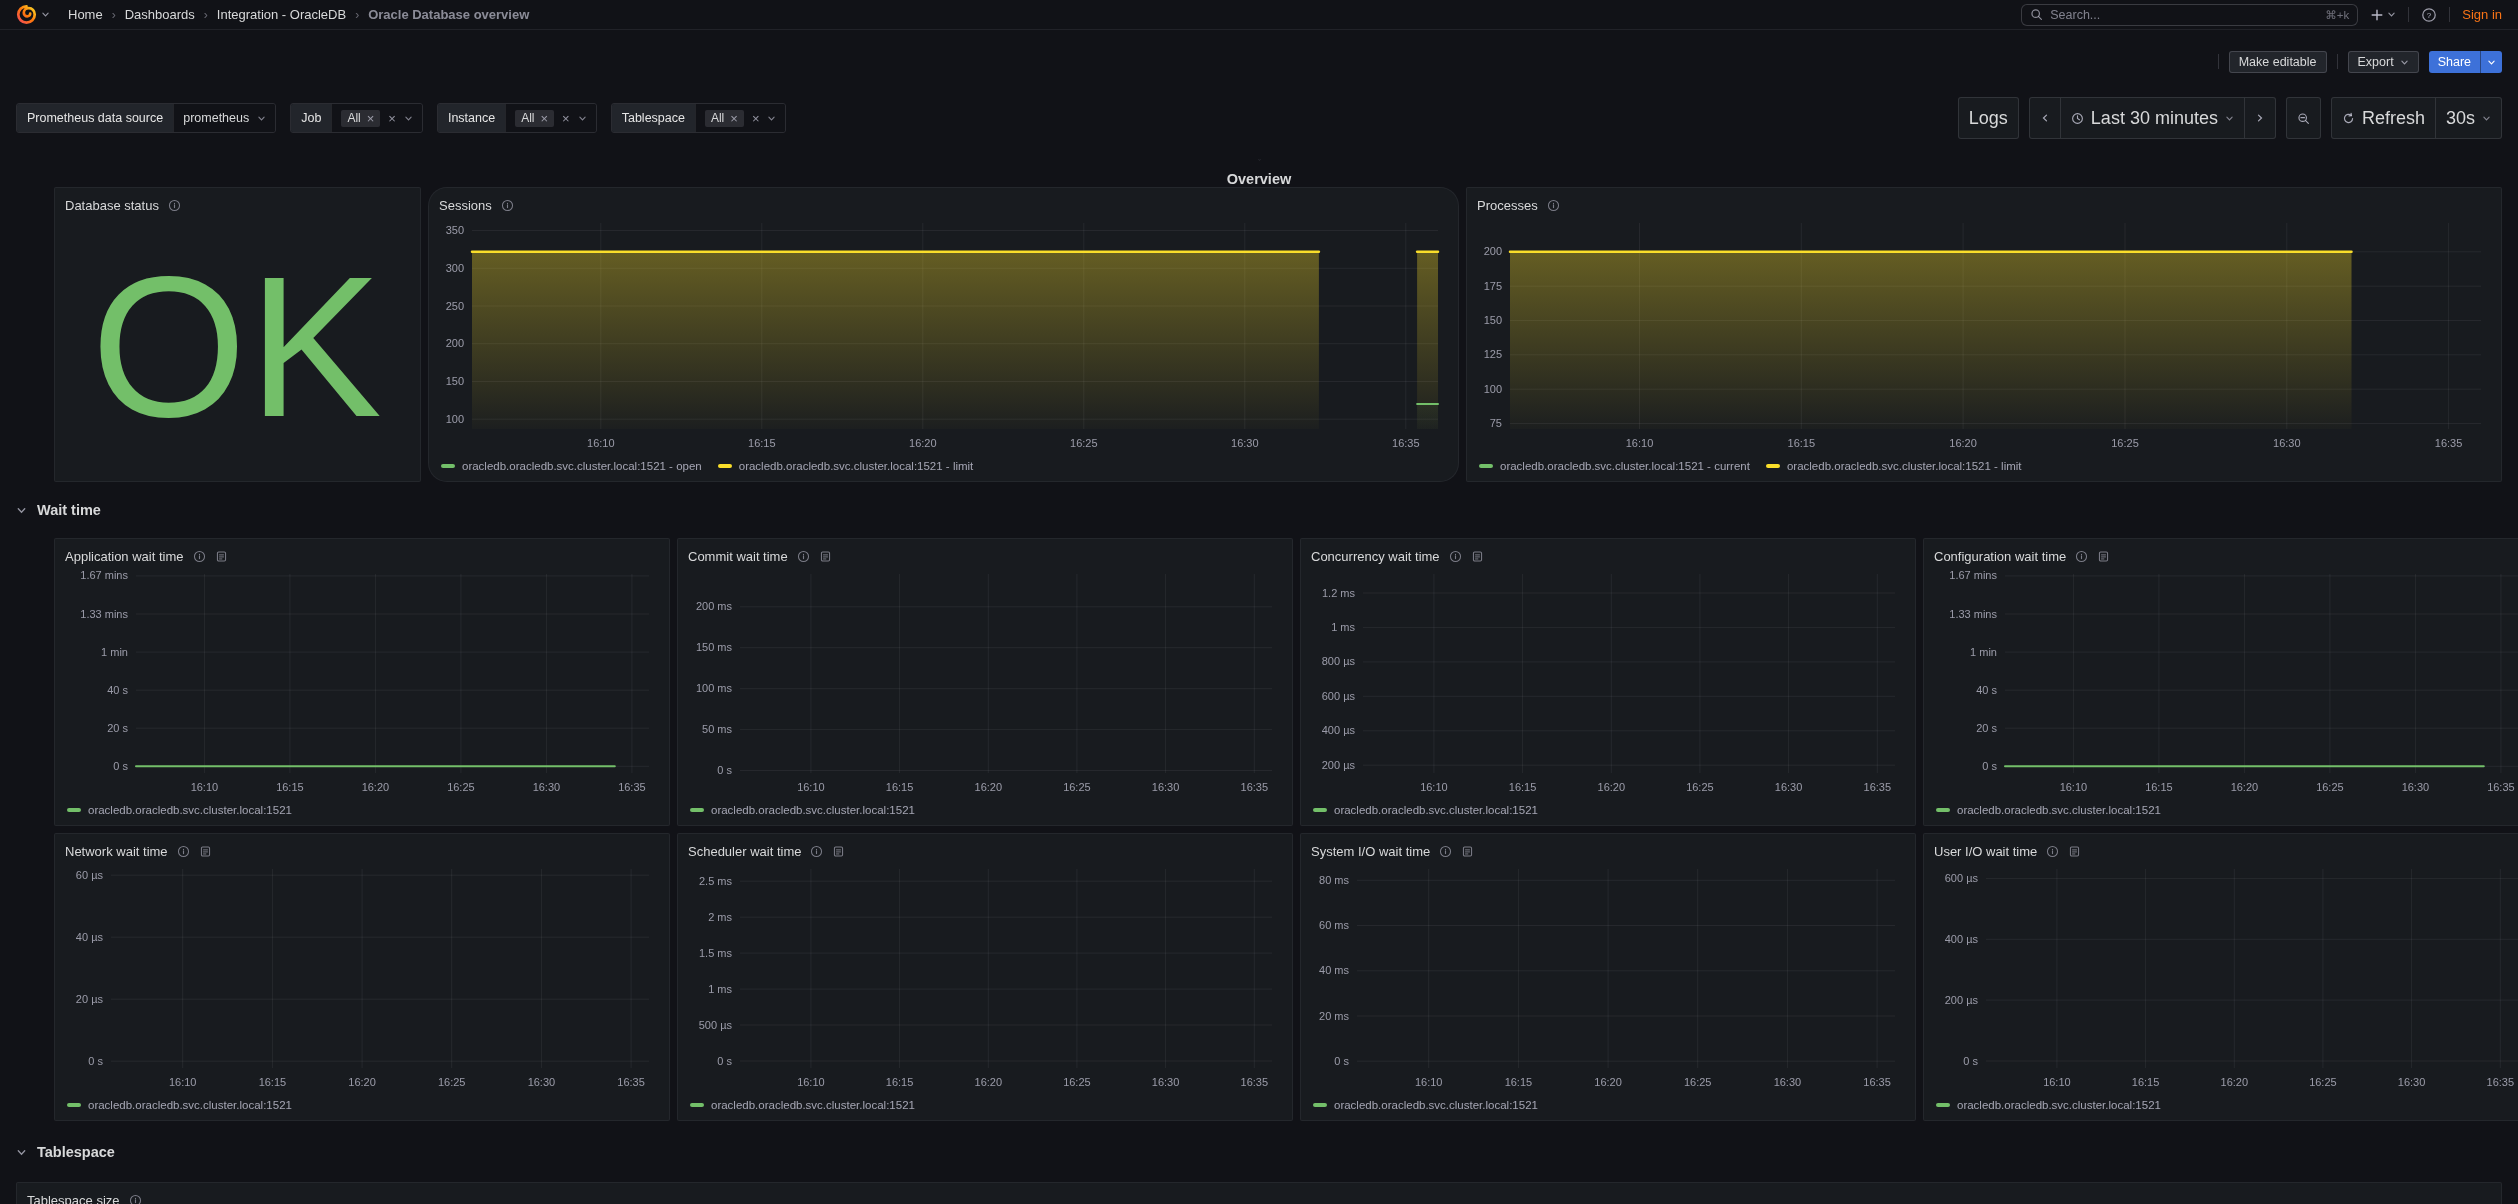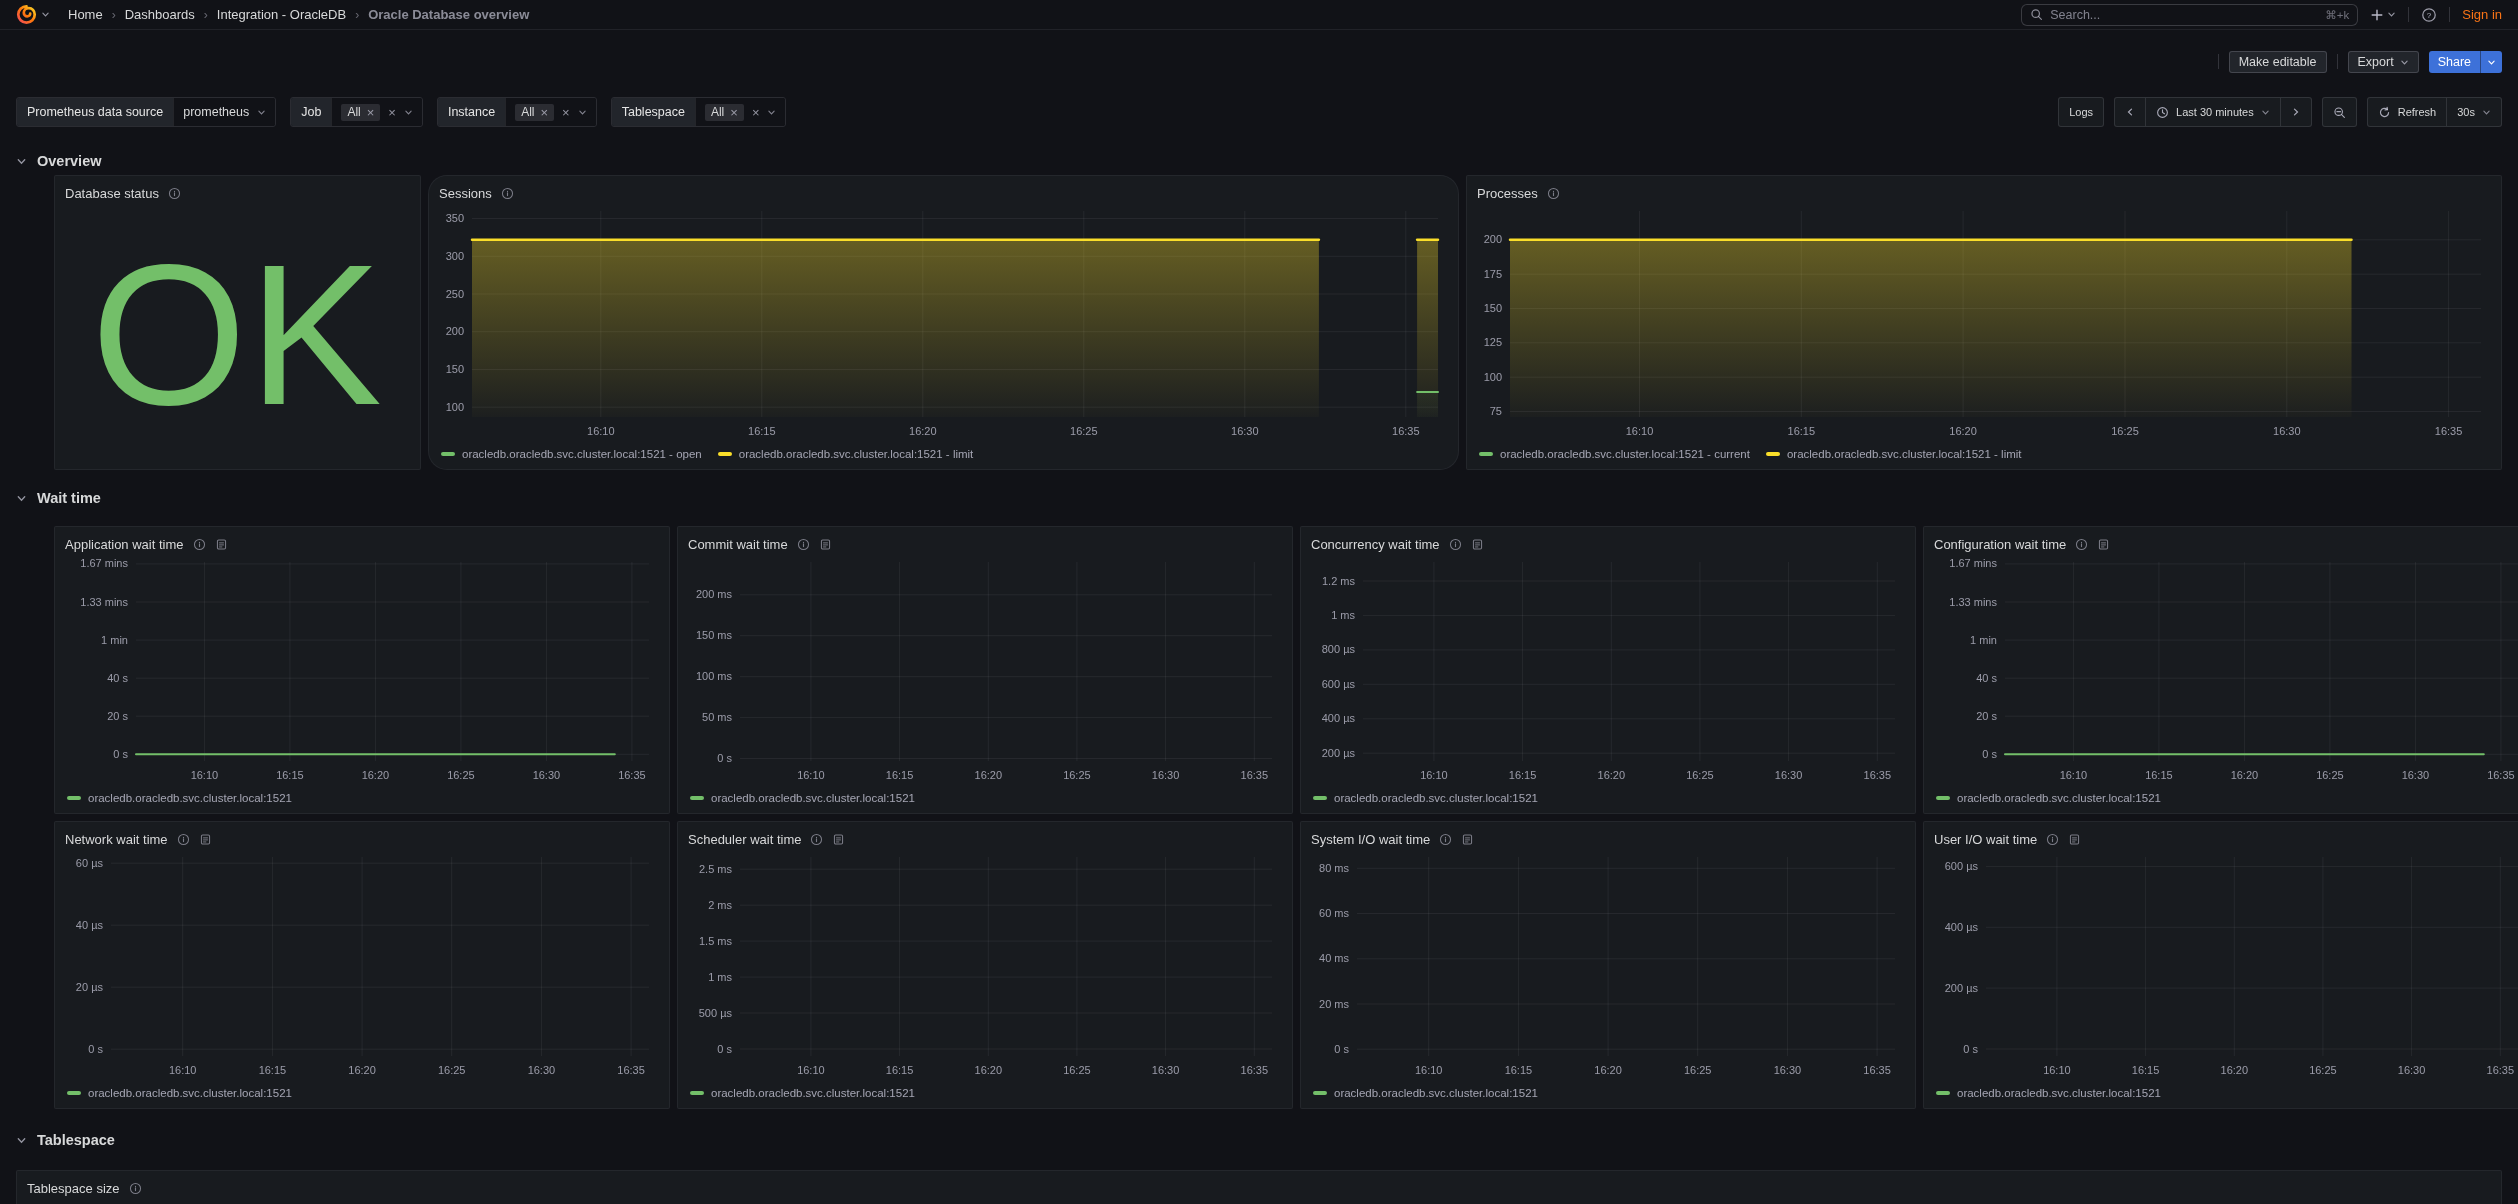--- a/index.html
+++ b/index.html
@@ -46,34 +46,34 @@
     border:1px solid rgba(204,204,220,0.14); }
   .flabel { background:#22252b; display:flex; align-items:center; padding:0 10px;
     font-size:12.5px; color:#e5e5e5; white-space:nowrap; }
   .fvalue { background:#111217; display:flex; align-items:center; gap:8px; padding:0 9px;
     font-size:12.5px; color:#d8d9da; cursor:pointer; border-left:1px solid rgba(204,204,220,0.1); }
   .chip { background:rgba(204,204,220,0.14); border-radius:2px; padding:1px 6px;
     display:inline-flex; gap:6px; align-items:center; font-size:12px; cursor:pointer; }
   .chip .x, .fvalue .x { color:rgba(204,204,220,0.7); font-size:13px; cursor:pointer; }
   .time-controls { margin-left:auto; display:flex; align-items:center; gap:10px; }
   .tgroup { display:flex; }
-  .tbtn { height:30px; display:inline-flex; align-items:center; gap:7px; padding:0 10px;
+  .tbtn { height:42px; display:inline-flex; align-items:center; gap:7px; padding:0 10px;
     background:#181b1f; border:1px solid rgba(204,204,220,0.14); color:#d8d9da;
-    font-size:11px; font-weight:500; cursor:pointer; white-space:nowrap; }
+    font-size:18px; font-weight:500; cursor:pointer; white-space:nowrap; }
   .tgroup .tbtn + .tbtn { border-left:none; }
   .tgroup .tbtn:first-child { border-radius:3px 0 0 3px; }
   .tgroup .tbtn:last-child { border-radius:0 3px 3px 0; }
   .tbtn.single { border-radius:3px; }
 
   
   main { padding:0 16px; }
   .sec-head { display:flex; align-items:center; gap:10px; cursor:pointer; }
   .sec-head .sec-title { font-size:14.5px; font-weight:600; color:#d8d9da; }
   .sec-head svg { color:rgba(204,204,220,0.7); }
-  .sh-overview { margin-top:20px; height:28px; }
+  .sh-overview { margin-top:20px; height:28px;flex-direction:column; }
   .sh-wait { margin-top:6px; height:44px; }
   .sh-tablespace { margin-top:6px; height:50px; }
   .row { display:flex; gap:7px;padding-left:38px; }
   .row-overview { margin-top:0; }
   .panel { background:#181b1f; border:1px solid rgba(204,204,220,0.07); border-radius:2px;
     display:flex; flex-direction:column; padding:5px 10px 4px; }
   .row-overview .panel { height:295px; }
   .row-wait .panel { height:288px; flex:1 1 0; }
   .row-wait { margin-top:6px; }
   .row-wait + .row-wait { margin-top:7px; }

